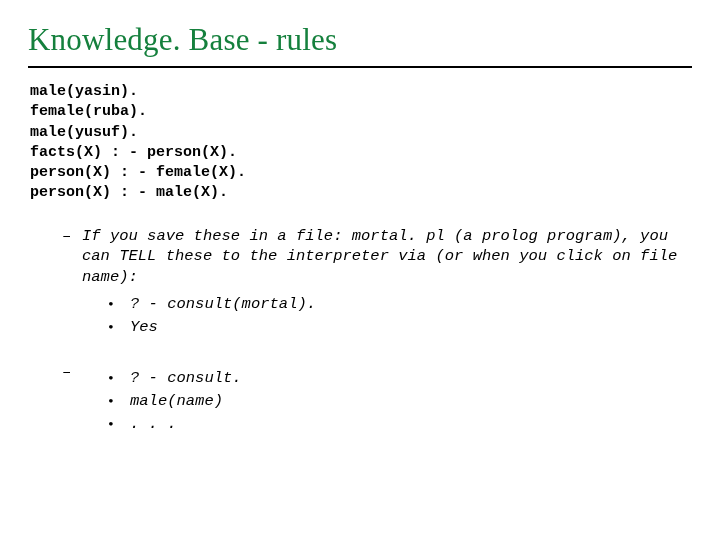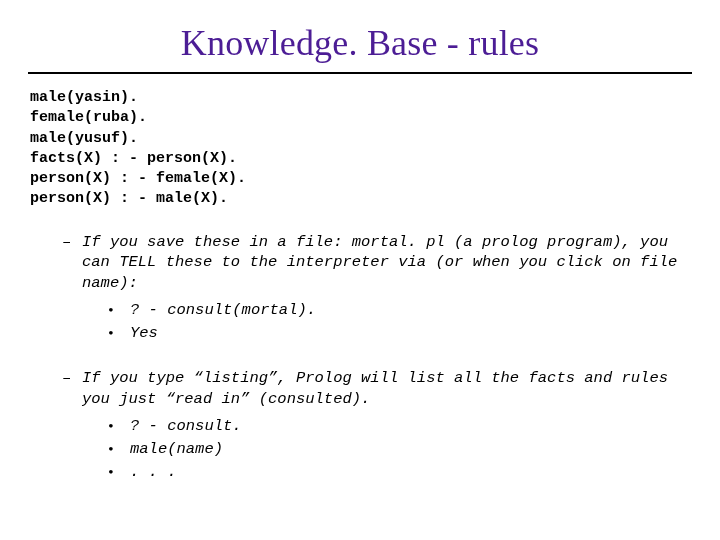--- a/index.html
+++ b/index.html
@@ -13,23 +13,23 @@
     overflow: hidden;
   }
   .slide {
     box-sizing: border-box;
     width: 720px;
     height: 540px;
     padding: 18px 28px 20px 28px;
     position: relative;
   }
   .title {
-    font-size: 36px;
-    text-align: center;
-    color: #4c1d95;
+    font-size: 31px;
+    text-align: left;
+    color: #15803d;
     margin: 4px 0 8px 0;
     font-weight: normal;
     letter-spacing: 0.2px;
   }
   .rule {
     border: none;
     border-top: 2.5px solid #000;
     margin: 6px 0 14px 0;
   }
   .code {
@@ -105,21 +105,20 @@
             <div class="bullet-mark">•</div>
             <div class="bullet-text">Yes</div>
           </div>
         </div>
       </div>
     </div>
 
     <div class="dash-item">
       <div class="dash-mark">–</div>
       <div class="dash-text">
-        <span>If you type “listing”, Prolog will list all the facts and rules you just “read in” (consulted).</span>
         <div class="sub">
           <div class="bullet-item">
             <div class="bullet-mark">•</div>
             <div class="bullet-text">? - consult.</div>
           </div>
           <div class="bullet-item">
             <div class="bullet-mark">•</div>
             <div class="bullet-text">male(name)</div>
           </div>
           <div class="bullet-item">

